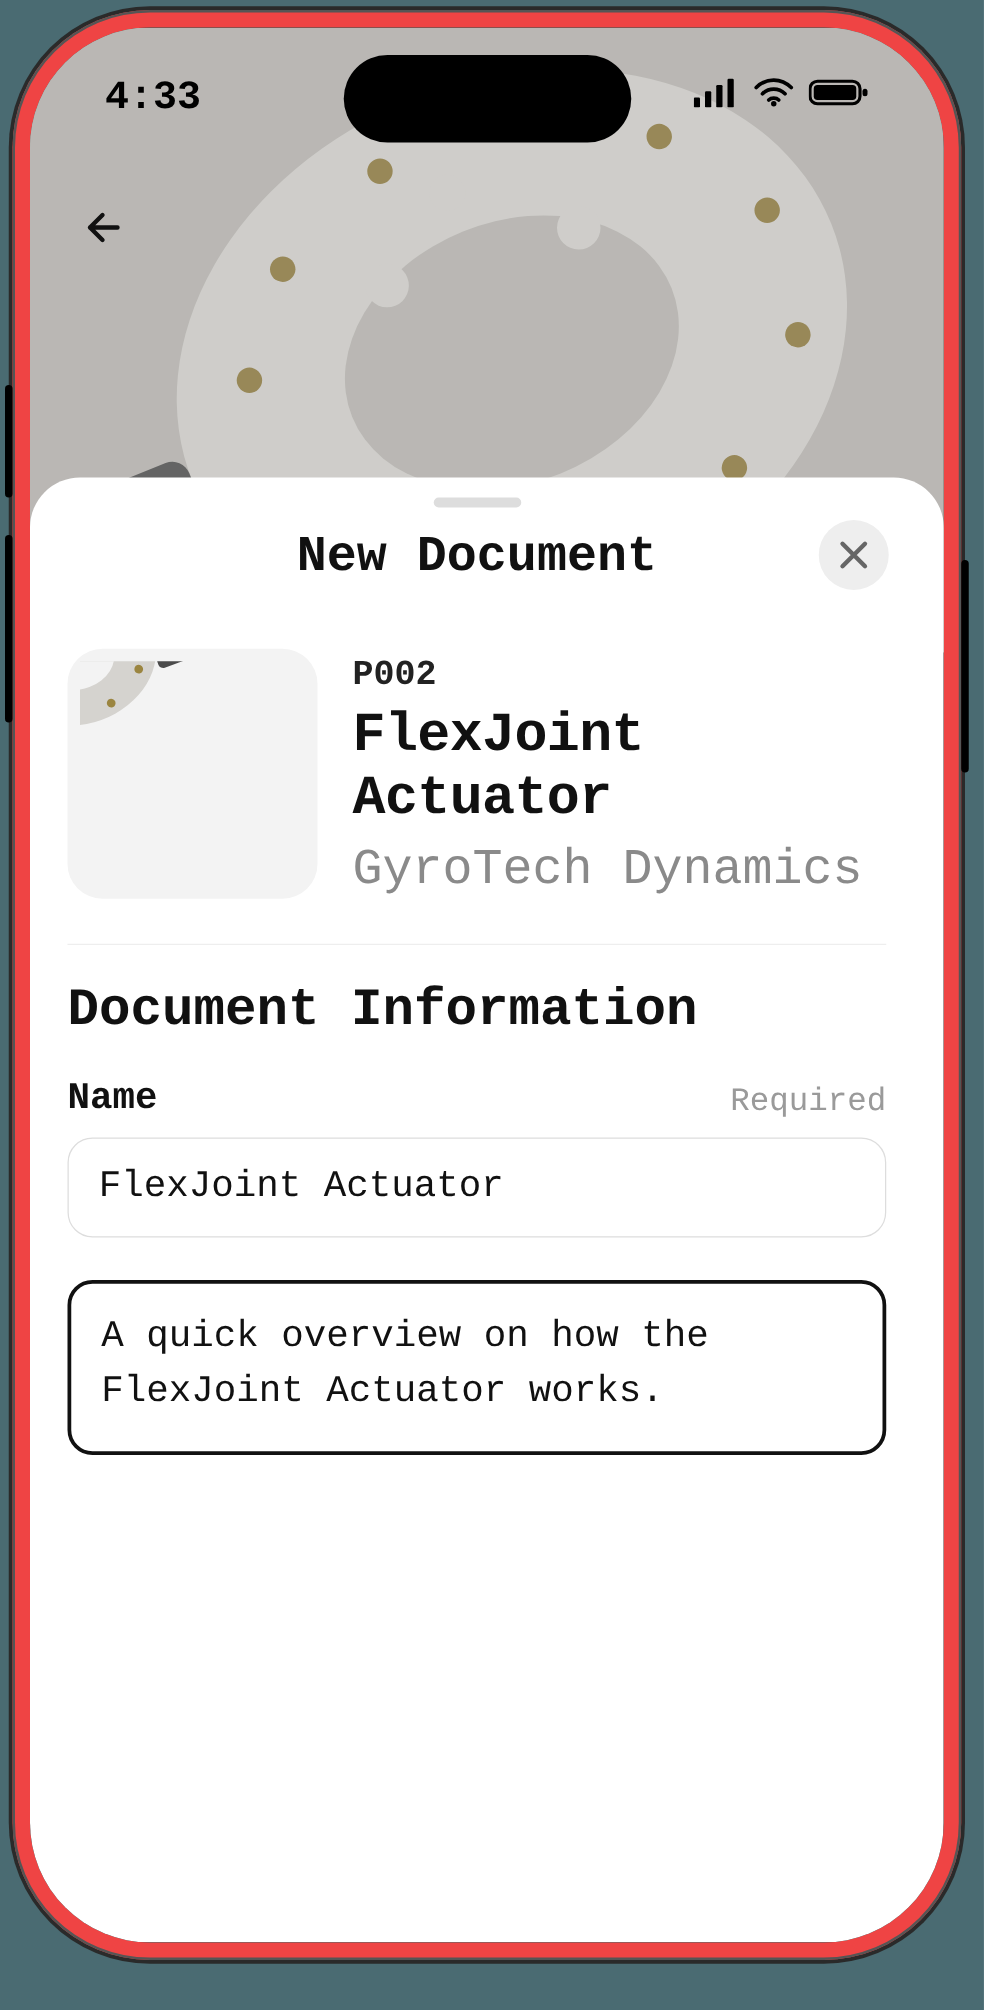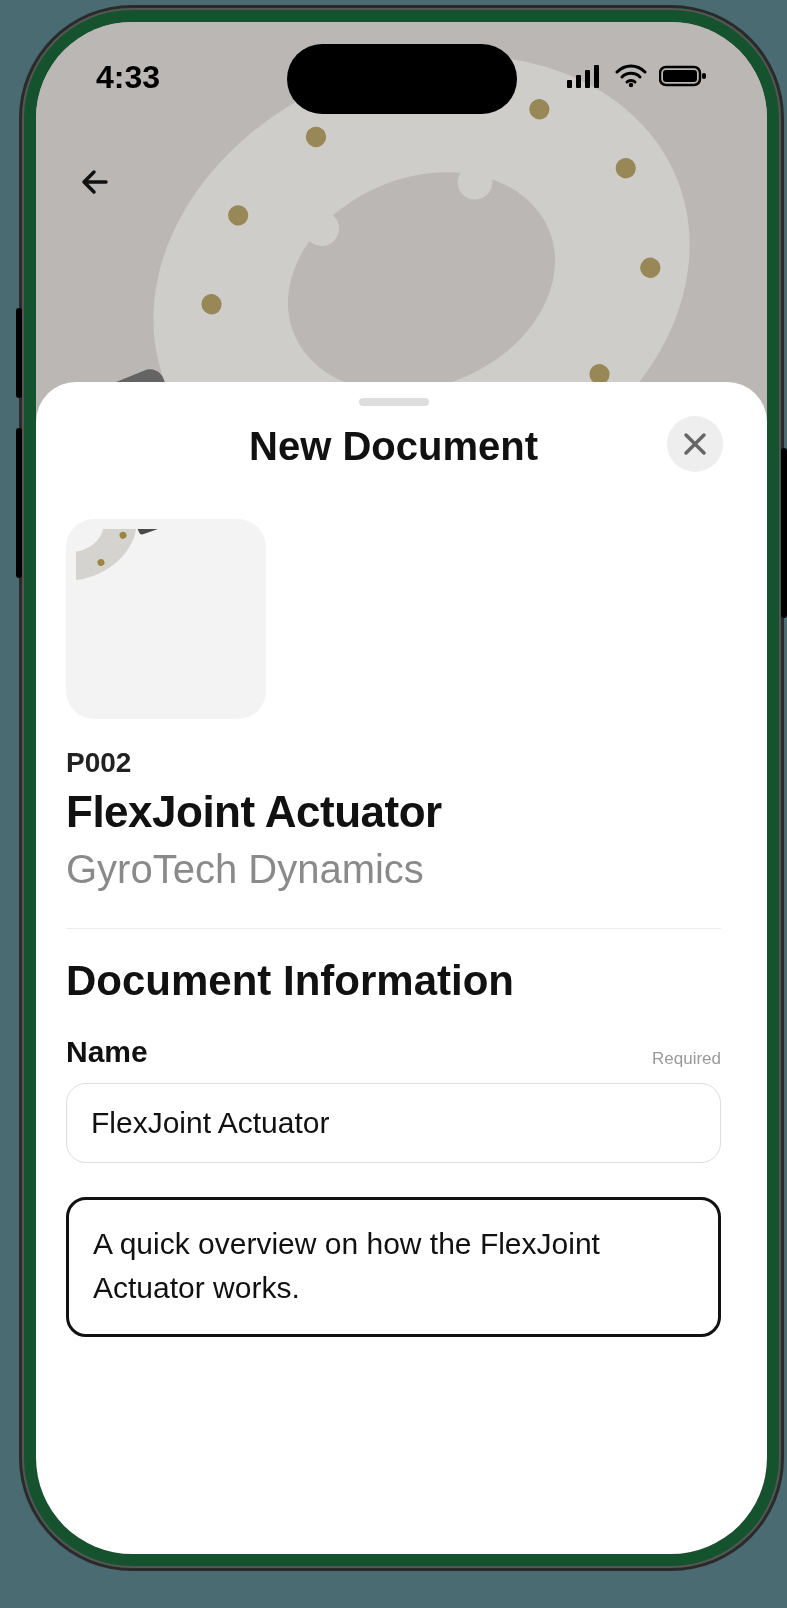--- a/index.html
+++ b/index.html
@@ -1,22 +1,23 @@
 <!DOCTYPE html>
 <html><head>
 <meta charset="utf-8">
 <style>
 * { box-sizing: border-box; margin: 0; padding: 0; }
 html, body { width: 787px; height: 1608px; background: #4a6b72; font-family: -apple-system, "Helvetica Neue", Arial, sans-serif; }
 
 
 .phone {
-  position: absolute; left: 22px; top: 8px; width: 759px; height: 1560px;
-  background: #14532d; border-radius: 110px; padding: 14px;
+  position: absolute; left: 10px; top: 8px; width: 759px; height: 1560px;
+  background: #ef4444; border-radius: 110px; padding: 14px;
   box-shadow: 0 0 0 3px #2a2a2a, inset 0 0 0 2px #555;
+  font-family: Liberation Mono, monospace;
 }
 .phone::before, .phone::after { content:""; position:absolute; background:#000; border-radius:4px; }
 .phone::before { left:-6px; top:300px; width:6px; height:90px; } 
 .phone::after  { left:-6px; top:420px; width:6px; height:150px; }
 .side-btn-r { position:absolute; right:-6px; top:440px; width:6px; height:170px; background:#000; border-radius:4px; }
 
 .screen {
   width: 100%; height: 100%; background: #000; border-radius: 96px; overflow: hidden; position: relative;
 }
 .notch {
@@ -51,36 +52,36 @@
 .grabber { width:70px; height:8px; background:#ddd; border-radius:4px; margin:0 auto 14px; }
 .sheet-header { position:relative; text-align:center; padding: 4px 0 40px; }
 .sheet-title { font-size:40px; font-weight:700; color:#111; }
 .close-btn {
   position:absolute; right:28px; top:-4px; width:56px; height:56px; border-radius:50%;
   background:#eee; display:flex; align-items:center; justify-content:center;
 }
 
 .content { padding: 0 30px; }
 
-.product-row { display:flex; gap:28px; align-items:flex-start; padding: 10px 0 36px; flex-direction: column; }
+.product-row { display:flex; gap:28px; align-items:flex-end; padding: 10px 0 36px; }
 .thumb {
   width:200px; height:200px; border-radius:28px; background:#f3f3f3; flex:0 0 auto;
   display:flex; align-items:center; justify-content:center; overflow:hidden;
 }
 .prod-meta .sku { font-size:28px; font-weight:700; color:#222; margin-bottom:8px; }
 .prod-meta .pname { font-size:44px; font-weight:800; color:#111; margin-bottom:10px; letter-spacing:-0.5px;}
 .prod-meta .vendor { font-size:40px; color:#8a8a8a; }
 
 .divider { height:1px; background:#eee; margin: 0 0 28px; }
 
 .section-title { font-size:42px; font-weight:800; color:#111; margin: 8px 0 30px; }
 
 .field-row { display:flex; justify-content:space-between; align-items:flex-end; margin-bottom:14px; }
 .field-label { font-size:30px; font-weight:700; color:#111; }
-.field-hint { font-size:17px; color:#9a9a9a; }
+.field-hint { font-size:26px; color:#9a9a9a; }
 
 .input {
   width:100%; border:1.5px solid #ddd; border-radius:20px; padding:22px 24px; font-size:30px; color:#111;
   outline:none; background:#fff; font-family:inherit;
 }
 .input.focused { border:3px solid #111; }
 textarea.input { resize:none; height:140px; line-height:1.45; }
 
 .field-block { margin-bottom:34px; }
 

